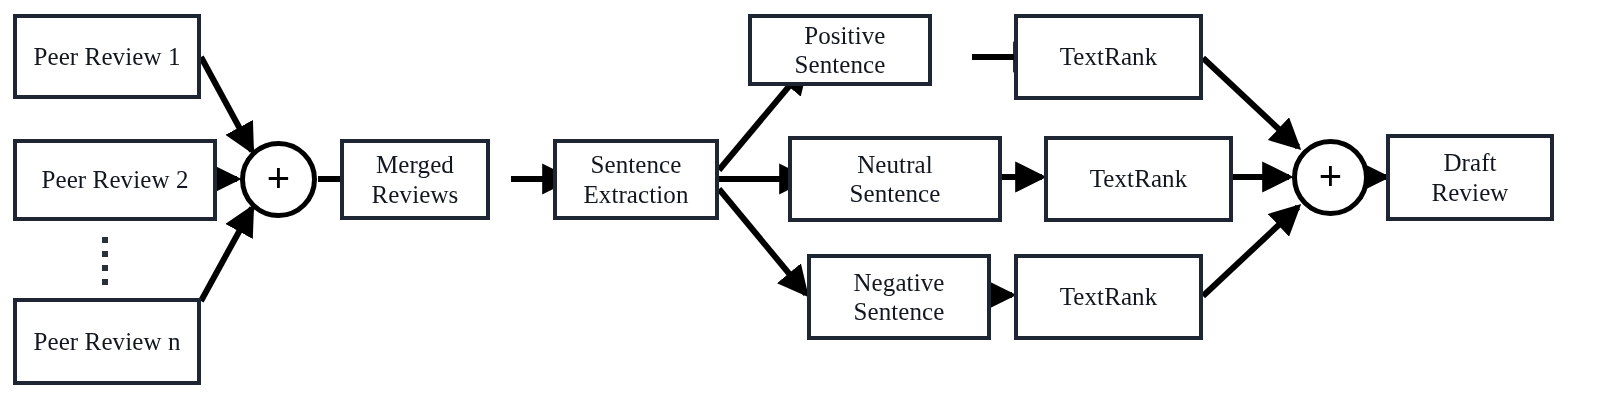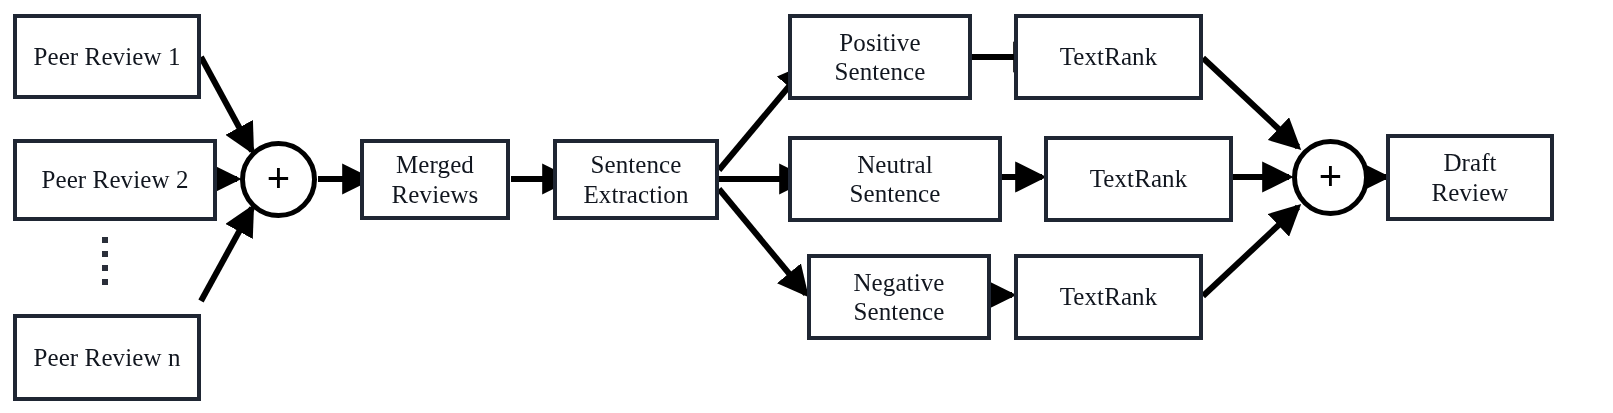--- a/index.html
+++ b/index.html
@@ -128,39 +128,39 @@
     <span class="lbl">Peer Review 2</span>
   </div>
 
   <div class="vdots" style="left:101px; top:237px; width:8px; height:48px;">
     <i></i>
       <i></i>
       <i></i>
       <i></i>
   </div>
 
-  <div class="node-box" style="left:13px; top:298px; width:188px; height:87px;margin-top:16px;">
+  <div class="node-box" style="left:13px; top:298px; width:188px; height:87px;">
     <span class="lbl">Peer Review n</span>
   </div>
 
   <div class="sum-node" style="left:240px; top:141px; width:77px; height:77px;">
     <span class="plus">+</span>
   </div>
 
-  <div class="node-box" style="left:360px; top:139px; width:150px; height:81px;align-items:center;">
+  <div class="node-box" style="left:340px; top:139px; width:150px; height:81px;align-items:center;">
     <span class="lbl">Merged
 Reviews</span>
   </div>
 
   <div class="node-box" style="left:553px; top:139px; width:166px; height:81px;">
     <span class="lbl">Sentence
 Extraction</span>
   </div>
 
-  <div class="node-box" style="left:788px; top:14px; width:184px; height:86px;">
+  <div class="node-box" style="left:748px; top:14px; width:184px; height:72px;text-align:right;">
     <span class="lbl">Positive
 Sentence</span>
   </div>
 
   <div class="node-box" style="left:788px; top:136px; width:214px; height:86px;text-align:center;">
     <span class="lbl">Neutral
 Sentence</span>
   </div>
 
   <div class="node-box" style="left:788px; top:254px; width:184px; height:86px;margin-left:19px;">

